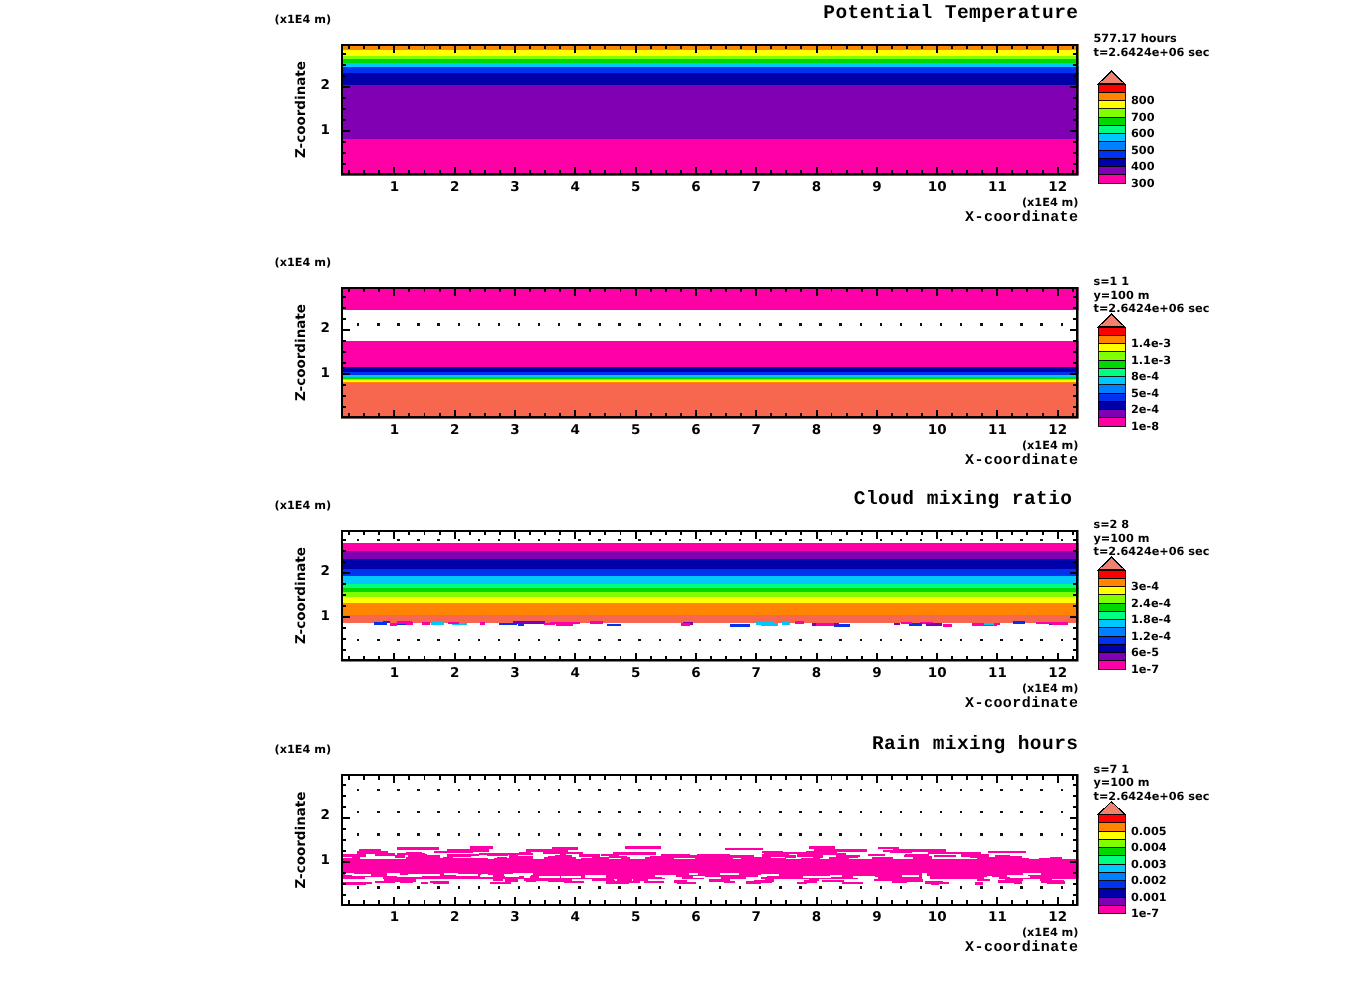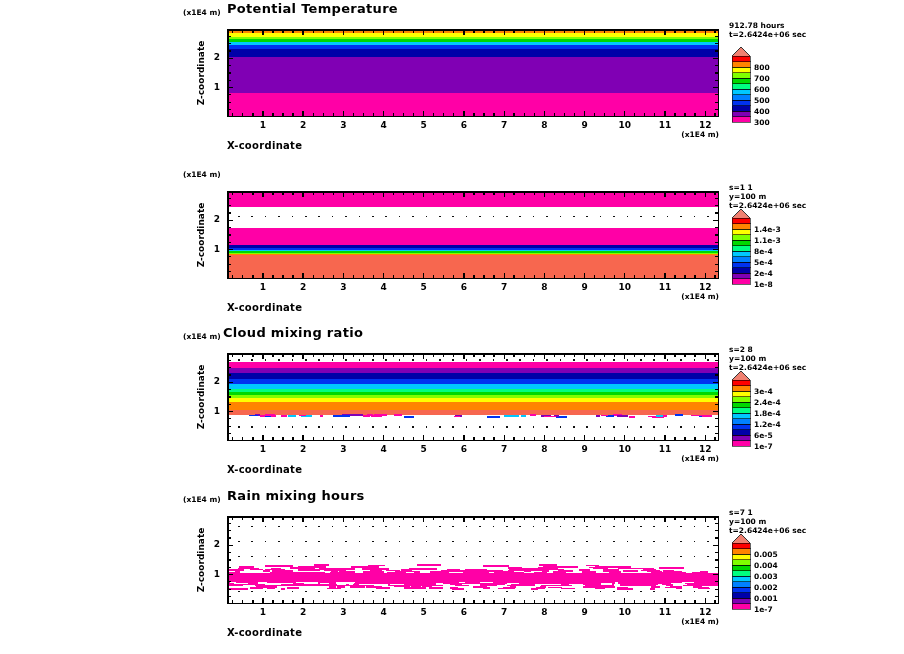--- a/index.html
+++ b/index.html
@@ -1,37 +1,37 @@
 <!DOCTYPE html>
 <html><head>
 <meta charset="utf-8">
 <style>
   html,body{margin:0;padding:0;background:#fff;}
   #fig{position:relative;width:904px;height:654px;background:#fff;overflow:hidden;
        font-family:"DejaVu Sans",sans-serif;font-weight:bold;color:#000;}
   .abs{position:absolute;white-space:nowrap;}
-  .ptitle{font-size:13px;letter-spacing:.3px;text-align:left;}
+  .ptitle{font-size:13px;letter-spacing:.3px;text-align:right;font-family:Liberation Mono, monospace;}
   .tick{font-size:9px;}
   .small{font-size:7.5px;line-height:9px;}
   .yunit{font-size:7.5px;}
   .xunit{font-size:7.5px;text-align:right;}
   .ylab{font-size:9px;transform:translate(-50%,-50%) rotate(-90deg);}
   .ytick{font-size:9px;width:16px;text-align:right;}
   svg{display:block;}
 </style>
 </head>
 <body>
 
 <div id="fig">
     <div class="abs ptitle" style="left: 227px; top: 1px; width: 492px;">Potential Temperature</div>
     <div class="abs yunit" style="left: 183px; top: 8px;">(x1E4 m)</div>
     <div class="abs ylab" style="left: 201px; top: 73px;">Z-coordinate</div>
     <div class="abs ytick" style="left: 204px; top: 52.26px;">2</div>
     <div class="abs ytick" style="left: 204px; top: 81.52px;">1</div>
-    <div class="abs small" style="left: 729px; top: 21px;">912.78 hours</div>
+    <div class="abs small" style="left: 729px; top: 21px;">577.17 hours</div>
     <div class="abs small" style="left: 729px; top: 30px;">t=2.6424e+06 sec</div>
     <div class="abs tick" style="left: 252.916px; top: 120px; width: 20px; text-align: center;">1</div>
     <div class="abs tick" style="left: 293.122px; top: 120px; width: 20px; text-align: center;">2</div>
     <div class="abs tick" style="left: 333.328px; top: 120px; width: 20px; text-align: center;">3</div>
     <div class="abs tick" style="left: 373.535px; top: 120px; width: 20px; text-align: center;">4</div>
     <div class="abs tick" style="left: 413.741px; top: 120px; width: 20px; text-align: center;">5</div>
     <div class="abs tick" style="left: 453.947px; top: 120px; width: 20px; text-align: center;">6</div>
     <div class="abs tick" style="left: 494.153px; top: 120px; width: 20px; text-align: center;">7</div>
     <div class="abs tick" style="left: 534.36px; top: 120px; width: 20px; text-align: center;">8</div>
     <div class="abs tick" style="left: 574.566px; top: 120px; width: 20px; text-align: center;">9</div>

